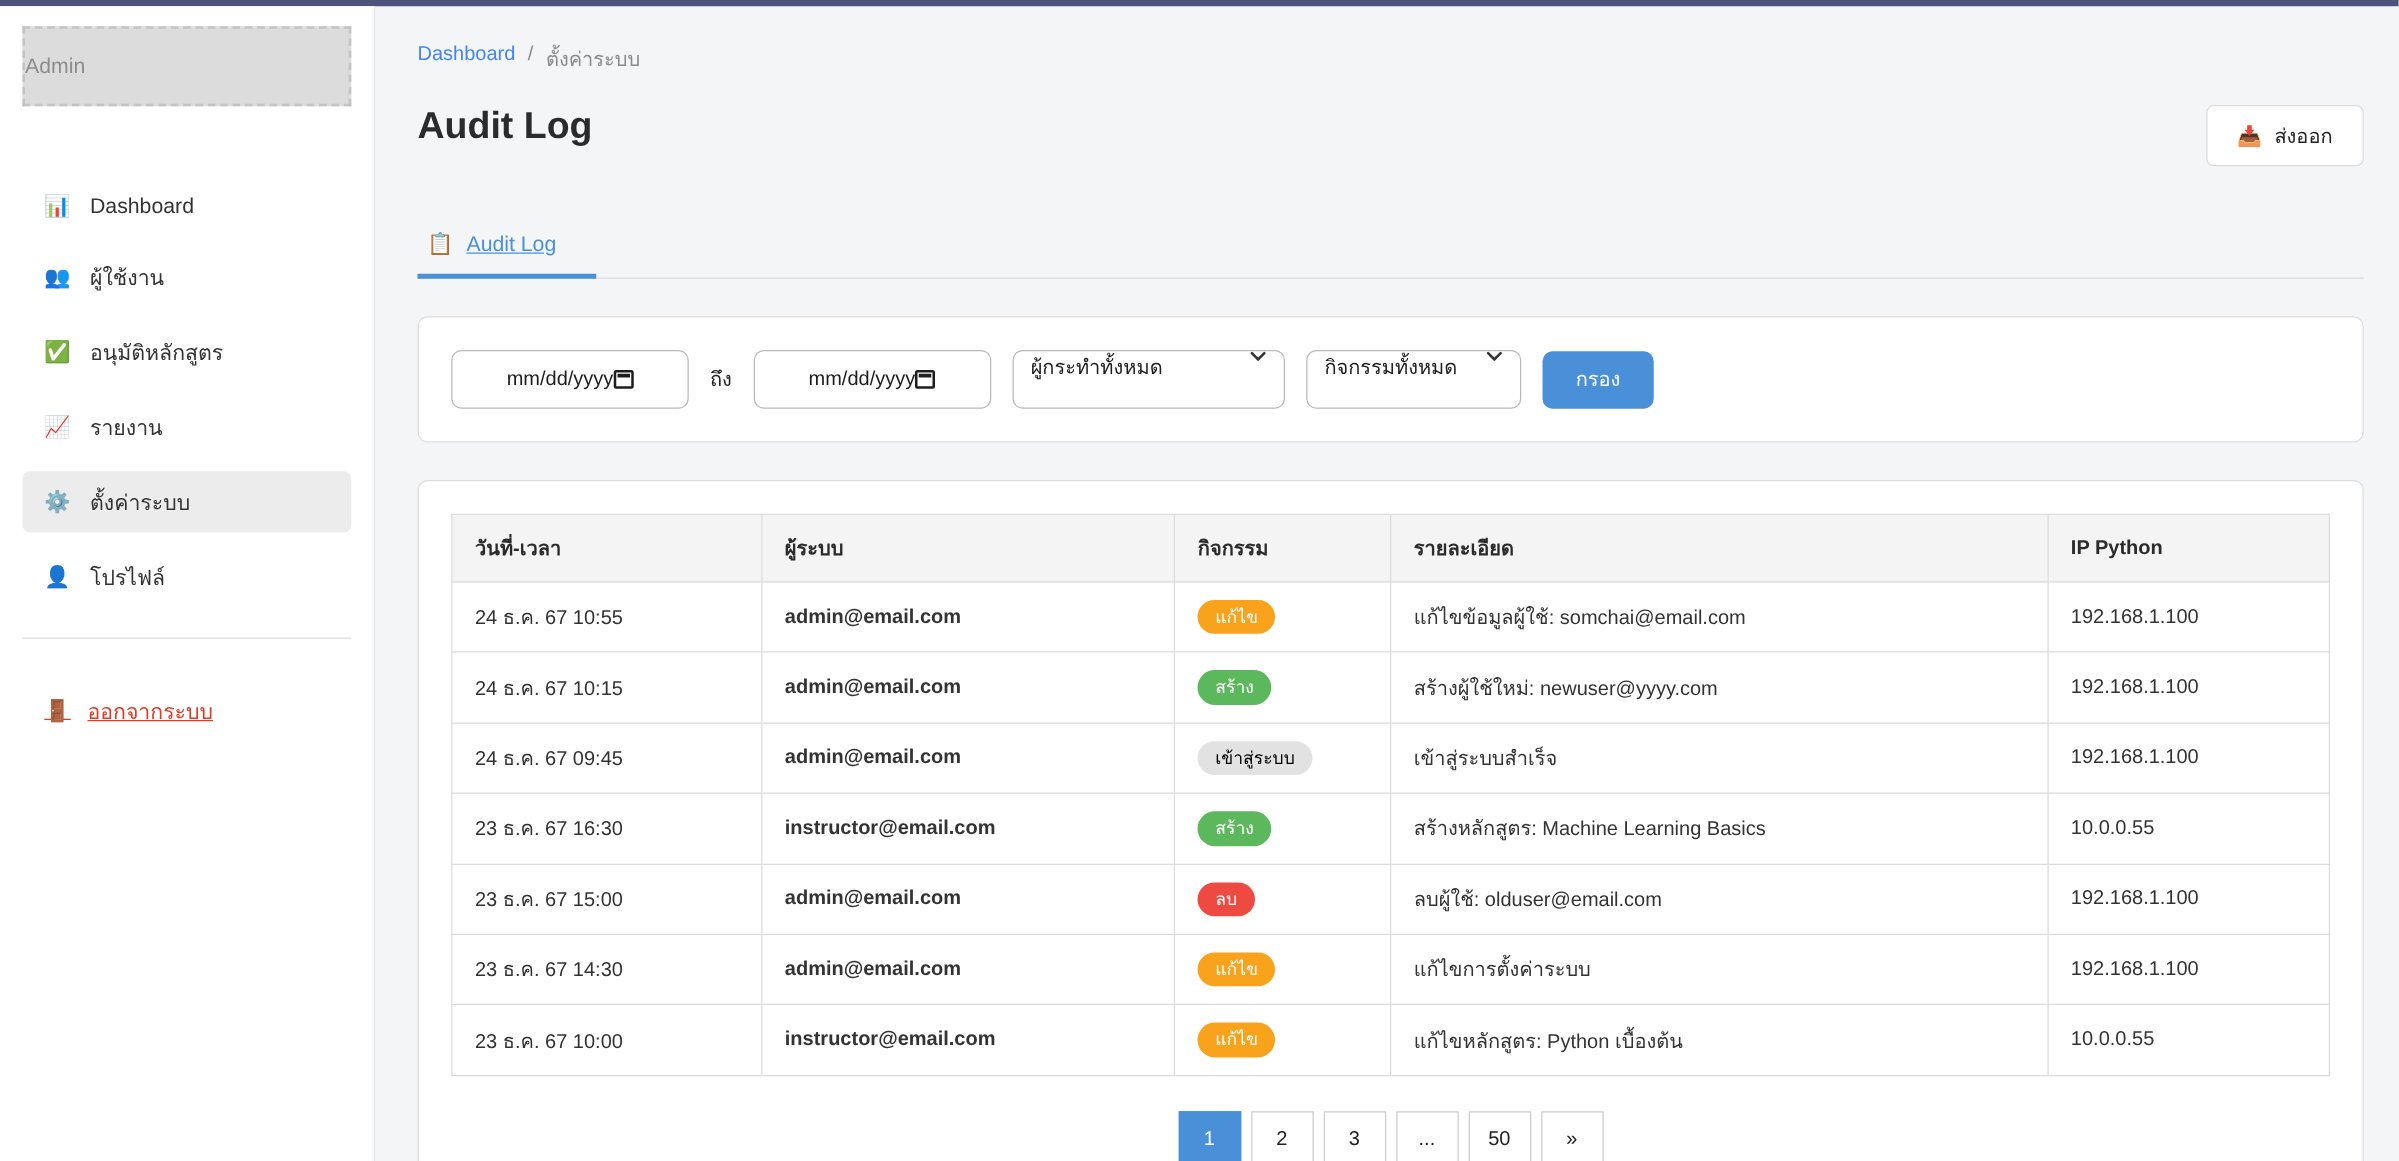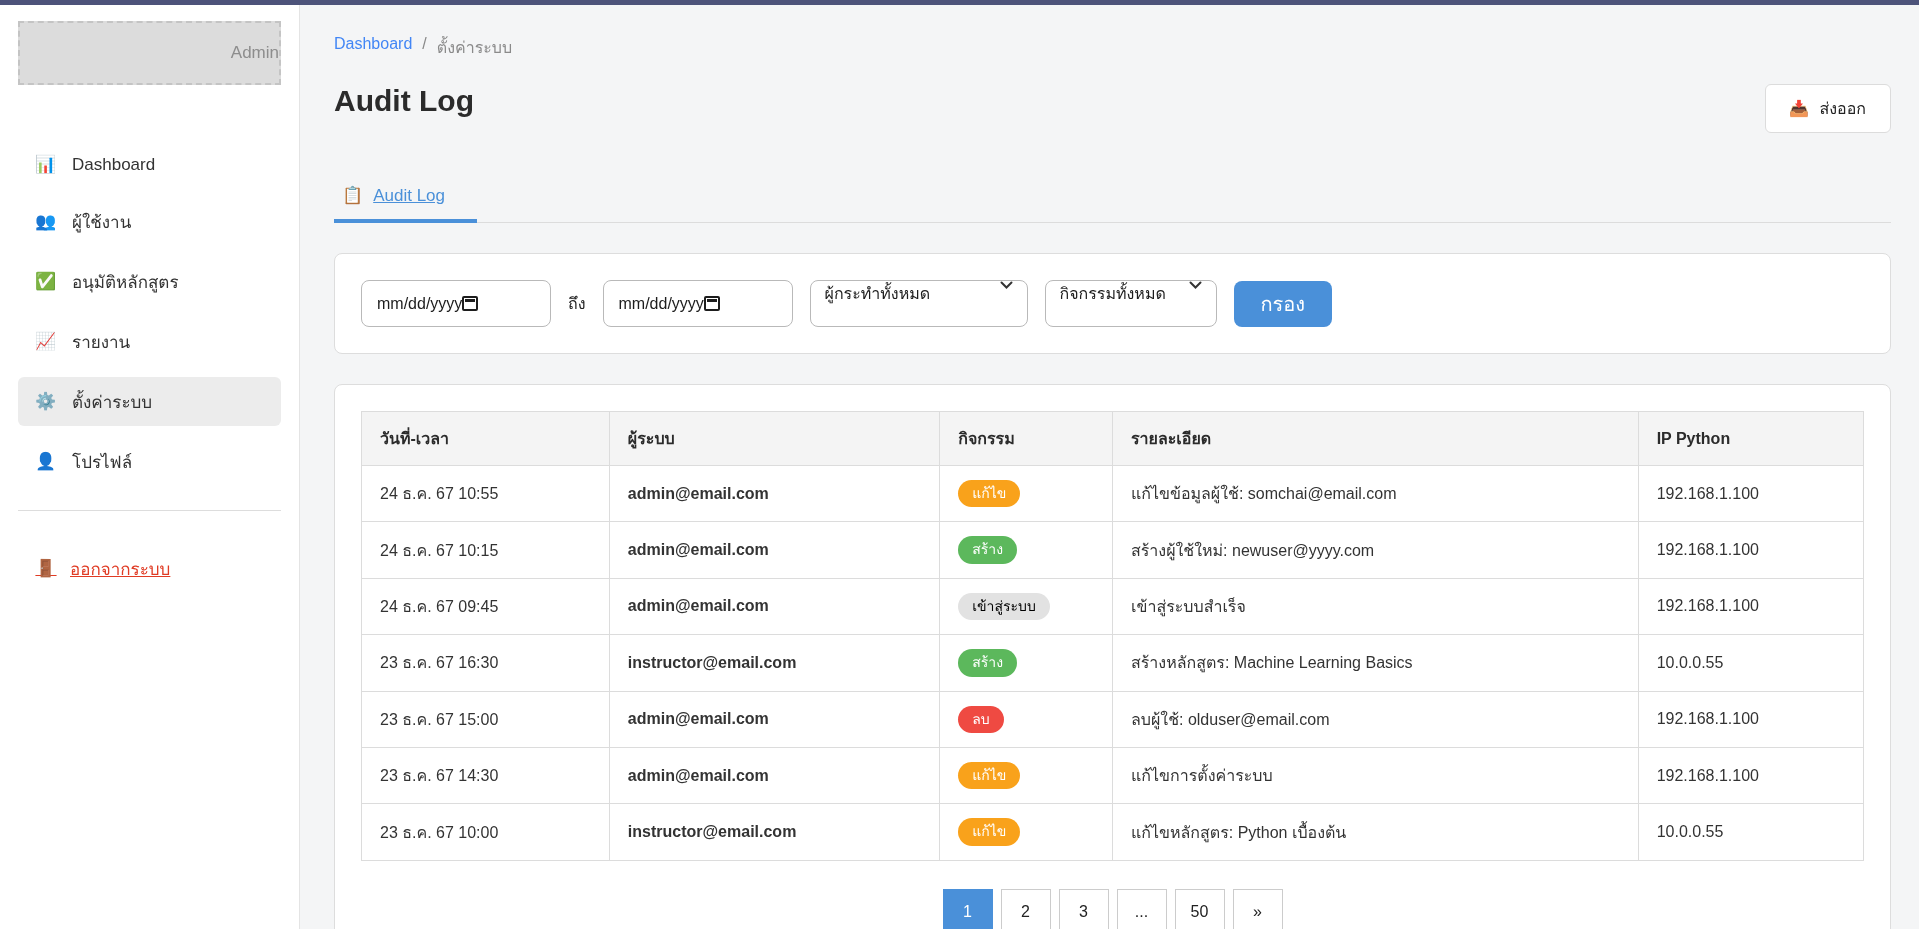--- a/index.html
+++ b/index.html
@@ -11,21 +11,21 @@
   .top-strip { height: 5px; background: var(--topbar, #4d537a); }
   .layout { display: flex; min-height: 919px; }
 
   
   .sidebar {
     width: 300px; flex-shrink: 0; background: #fff;
     border-right: 1px solid #e4e4e4; padding: 16px 18px;
   }
   .logo-box {
     border: 2px dashed #c4c4c4; background: #dcdcdc; color: #8d8d8d;
-    text-align: right; padding: 20px 0; font-size: 17px; margin-bottom: 58px;
+    text-align: left; padding: 20px 0; font-size: 17px; margin-bottom: 58px;
   }
   .nav-item {
     display: flex; align-items: center; gap: 15px; padding: 11px 17px;
     font-size: 17px; color: #333; border-radius: 6px; margin-bottom: 11px;
     cursor: pointer;
   }
   .nav-item.active { background: #ececec; }
   .nav-icon { font-size: 17px; width: 22px; text-align: center; }
   .sidebar-divider { border: none; border-top: 1px solid #ddd; margin: 24px 0 44px; }
   .logout-link {
@@ -55,36 +55,36 @@
   .tab.active { border-bottom: 4px solid var(--accent, #4a90d9); }
   .tab .tab-label { text-decoration: underline; }
 
   
   .filter-card {
     background: #fff; border: 1px solid #ddd; border-radius: 8px;
     margin-top: 30px; padding: 26px; display: flex; align-items: center; gap: 17px;
   }
   .date-input {
     width: 190px; height: 47px; border: 1px solid #b9b9b9; border-radius: 8px;
-    display: flex; align-items: center; justify-content: flex-start;
+    display: flex; align-items: center; justify-content: center;
     padding: 0 15px; font-size: 16px; color: #1d1d1d; background: #fff; cursor: text;
   }
   .cal-icon { width: 16px; height: 15px; border: 2px solid #1d1d1d; border-radius: 2px; position: relative; }
   .cal-icon::before { content: ""; position: absolute; left: 1px; right: 1px; top: 1px; height: 3px; background: #1d1d1d; }
   .to-label { font-size: 16px; color: #222; text-align: center; }
   .select-box {
     height: 47px; border: 1px solid #b9b9b9; border-radius: 8px; background: #fff;
     display: flex; align-items: flex-start; justify-content: space-between;
     padding: 0 14px; font-size: 16px; color: #1d1d1d; cursor: pointer; gap: 20px;
   }
   .select-actor { width: 218px; }
   .select-activity { width: 172px; }
   .filter-btn {
     background: var(--accent, #4a90d9); color: #fff; border: none; border-radius: 8px;
-    height: 46px; padding: 0 27px; font-size: 20px; cursor: pointer; font-family: Liberation Mono, monospace;
+    height: 46px; padding: 0 27px; font-size: 16px; cursor: pointer; font-family: Liberation Mono, monospace;
   }
 
   
   .table-card {
     background: #fff; border: 1px solid #ddd; border-radius: 8px;
     margin-top: 30px; margin-bottom: 45px; padding: 26px;
   }
   table.audit { width: 100%; border-collapse: collapse; font-size: 16px; }
   .audit th, .audit td { border: 1px solid #dcdcdc; padding: 14px 18px; text-align: left; }
   .audit th { background: #f4f4f4; font-weight: bold; color: #2b2b2b; }

